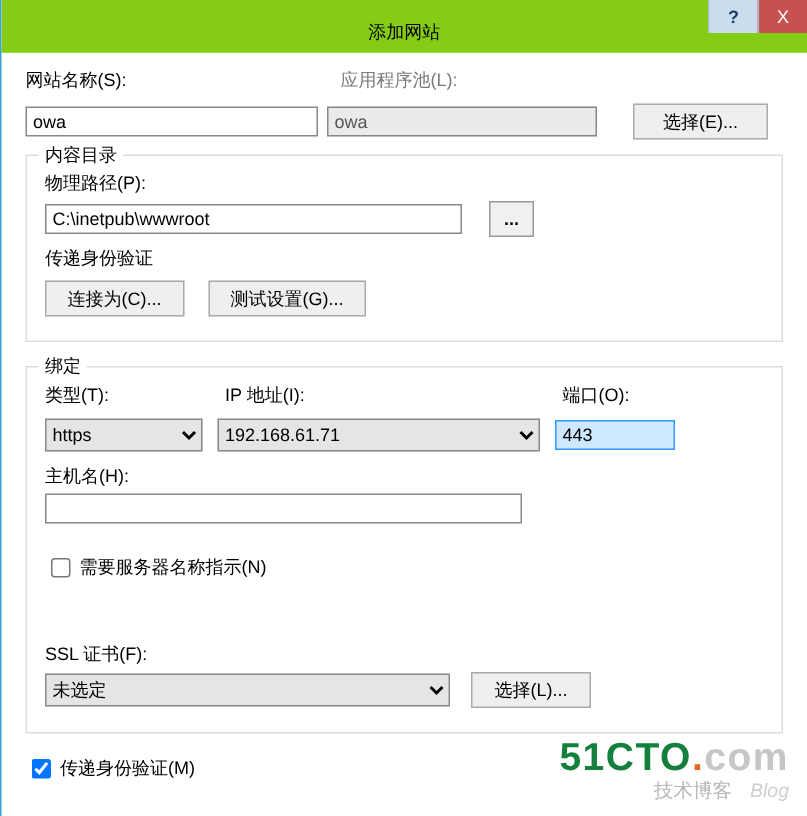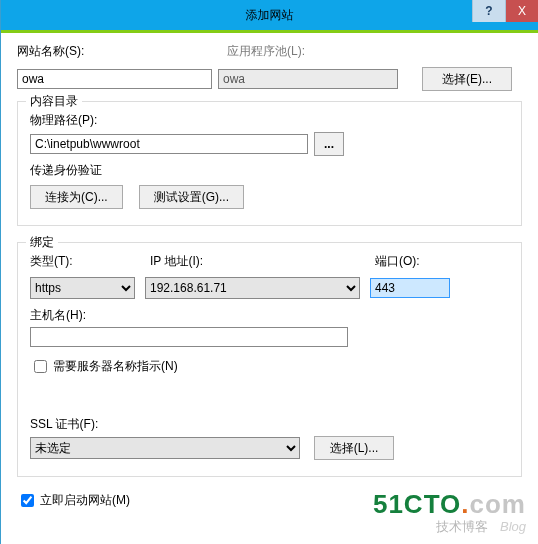--- a/index.html
+++ b/index.html
@@ -1,17 +1,17 @@
 <!DOCTYPE html>
 <html><head>
 <meta charset="utf-8">
 <style>
   html,body{margin:0;padding:0;font-family:"Microsoft YaHei","Segoe UI",Tahoma,sans-serif;font-size:12px;color:#000;background:#fff}
   .window{width:538px;height:544px;position:relative;background:#fff;border-left:1px solid #3a9ecf;box-sizing:border-box;overflow:hidden}
-  .titlebar{height:30px;background:#0ea5e9;border-bottom:3px solid #84cc16;display:flex;align-items:center;position:relative}
+  .titlebar{height:30px;background:#84cc16;border-bottom:5px solid #84cc16;display:flex;align-items:flex-end;position:relative}
   .title-text{flex:1;text-align:center;font-size:12px;color:#000}
   .titlebar-buttons{position:absolute;right:0;top:0;display:flex;height:22px}
   .tb-btn{width:32px;height:22px;display:flex;align-items:center;justify-content:center;font-size:12px;border-left:1px solid #a9c3d8}
   .tb-help{background:#c9ddee;color:#1a3e66;font-weight:bold}
   .tb-close{background:#c75050;color:#fff}
   .body{padding:10px 16px 10px 16px}
   .row{display:flex;align-items:center;margin-bottom:4px}
   .lbl{margin-bottom:3px}
   .text-input{border:1px solid #888;height:20px;padding:1px 4px;font-family:inherit;font-size:12px;box-sizing:border-box}
   .text-input.ro{background:#ebebeb;color:#555}
@@ -58,21 +58,21 @@
     </div>
     <div class="row" style="gap:6px">
       <input class="text-input" style="width: 195px;" value="owa">
       <input class="text-input ro" style="width: 180px;" readonly="" value="owa">
       <button class="btn" style="margin-left:18px;width:90px">选择(E)...</button>
     </div>
 
     <div class="group">
       <div class="group-title">内容目录</div>
       <div class="lbl">物理路径(P):</div>
-      <div class="row" style="gap:6px">
+      <div class="row" style="gap:18px">
         <input class="text-input" style="width: 278px;" value="C:\inetpub\wwwroot">
         <div class="browse-btn">...</div>
       </div>
       <div class="lbl" style="margin-top:6px">传递身份验证</div>
       <div class="row" style="gap:16px;margin-top:6px">
         <button class="btn">连接为(C)...</button>
         <button class="btn">测试设置(G)...</button>
       </div>
     </div>
 
@@ -90,37 +90,37 @@
         </select>
         <select class="sel" style="width:215px">
           <option>192.168.61.71</option>
         </select>
         <input class="port-input sel-hl" style="width: 80px; color: rgb(0, 0, 0);" value="443">
       </div>
 
       <div class="lbl" style="margin-top:8px">主机名(H):</div>
       <input class="text-input" style="width: 318px;" value="">
 
-      <div class="checkbox-row" style="margin-top:10px">
+      <div class="checkbox-row" style="margin-top:20px">
         <input type="checkbox" style="">
         <span>需要服务器名称指示(N)</span>
       </div>
 
       <div class="lbl" style="margin-top:40px">SSL 证书(F):</div>
       <div class="row" style="gap:14px">
         <select class="sel" style="width:270px">
           <option>未选定</option>
         </select>
         <button class="btn" style="width:80px">选择(L)...</button>
       </div>
     </div>
 
     <div class="checkbox-row" style="margin-top:14px">
       <input type="checkbox" checked="" style="">
-      <span>立即启动网站(M)</span>
+      <span>传递身份验证(M)</span>
     </div>
 
   </div>
 
   <div class="watermark">
     <div class="wm-main">
       <span class="cto">51CTO</span><span class="dot">.</span><span class="com">com</span>
     </div>
     <div class="wm-sub">
       <span>技术博客</span><span class="blog">Blog</span>

